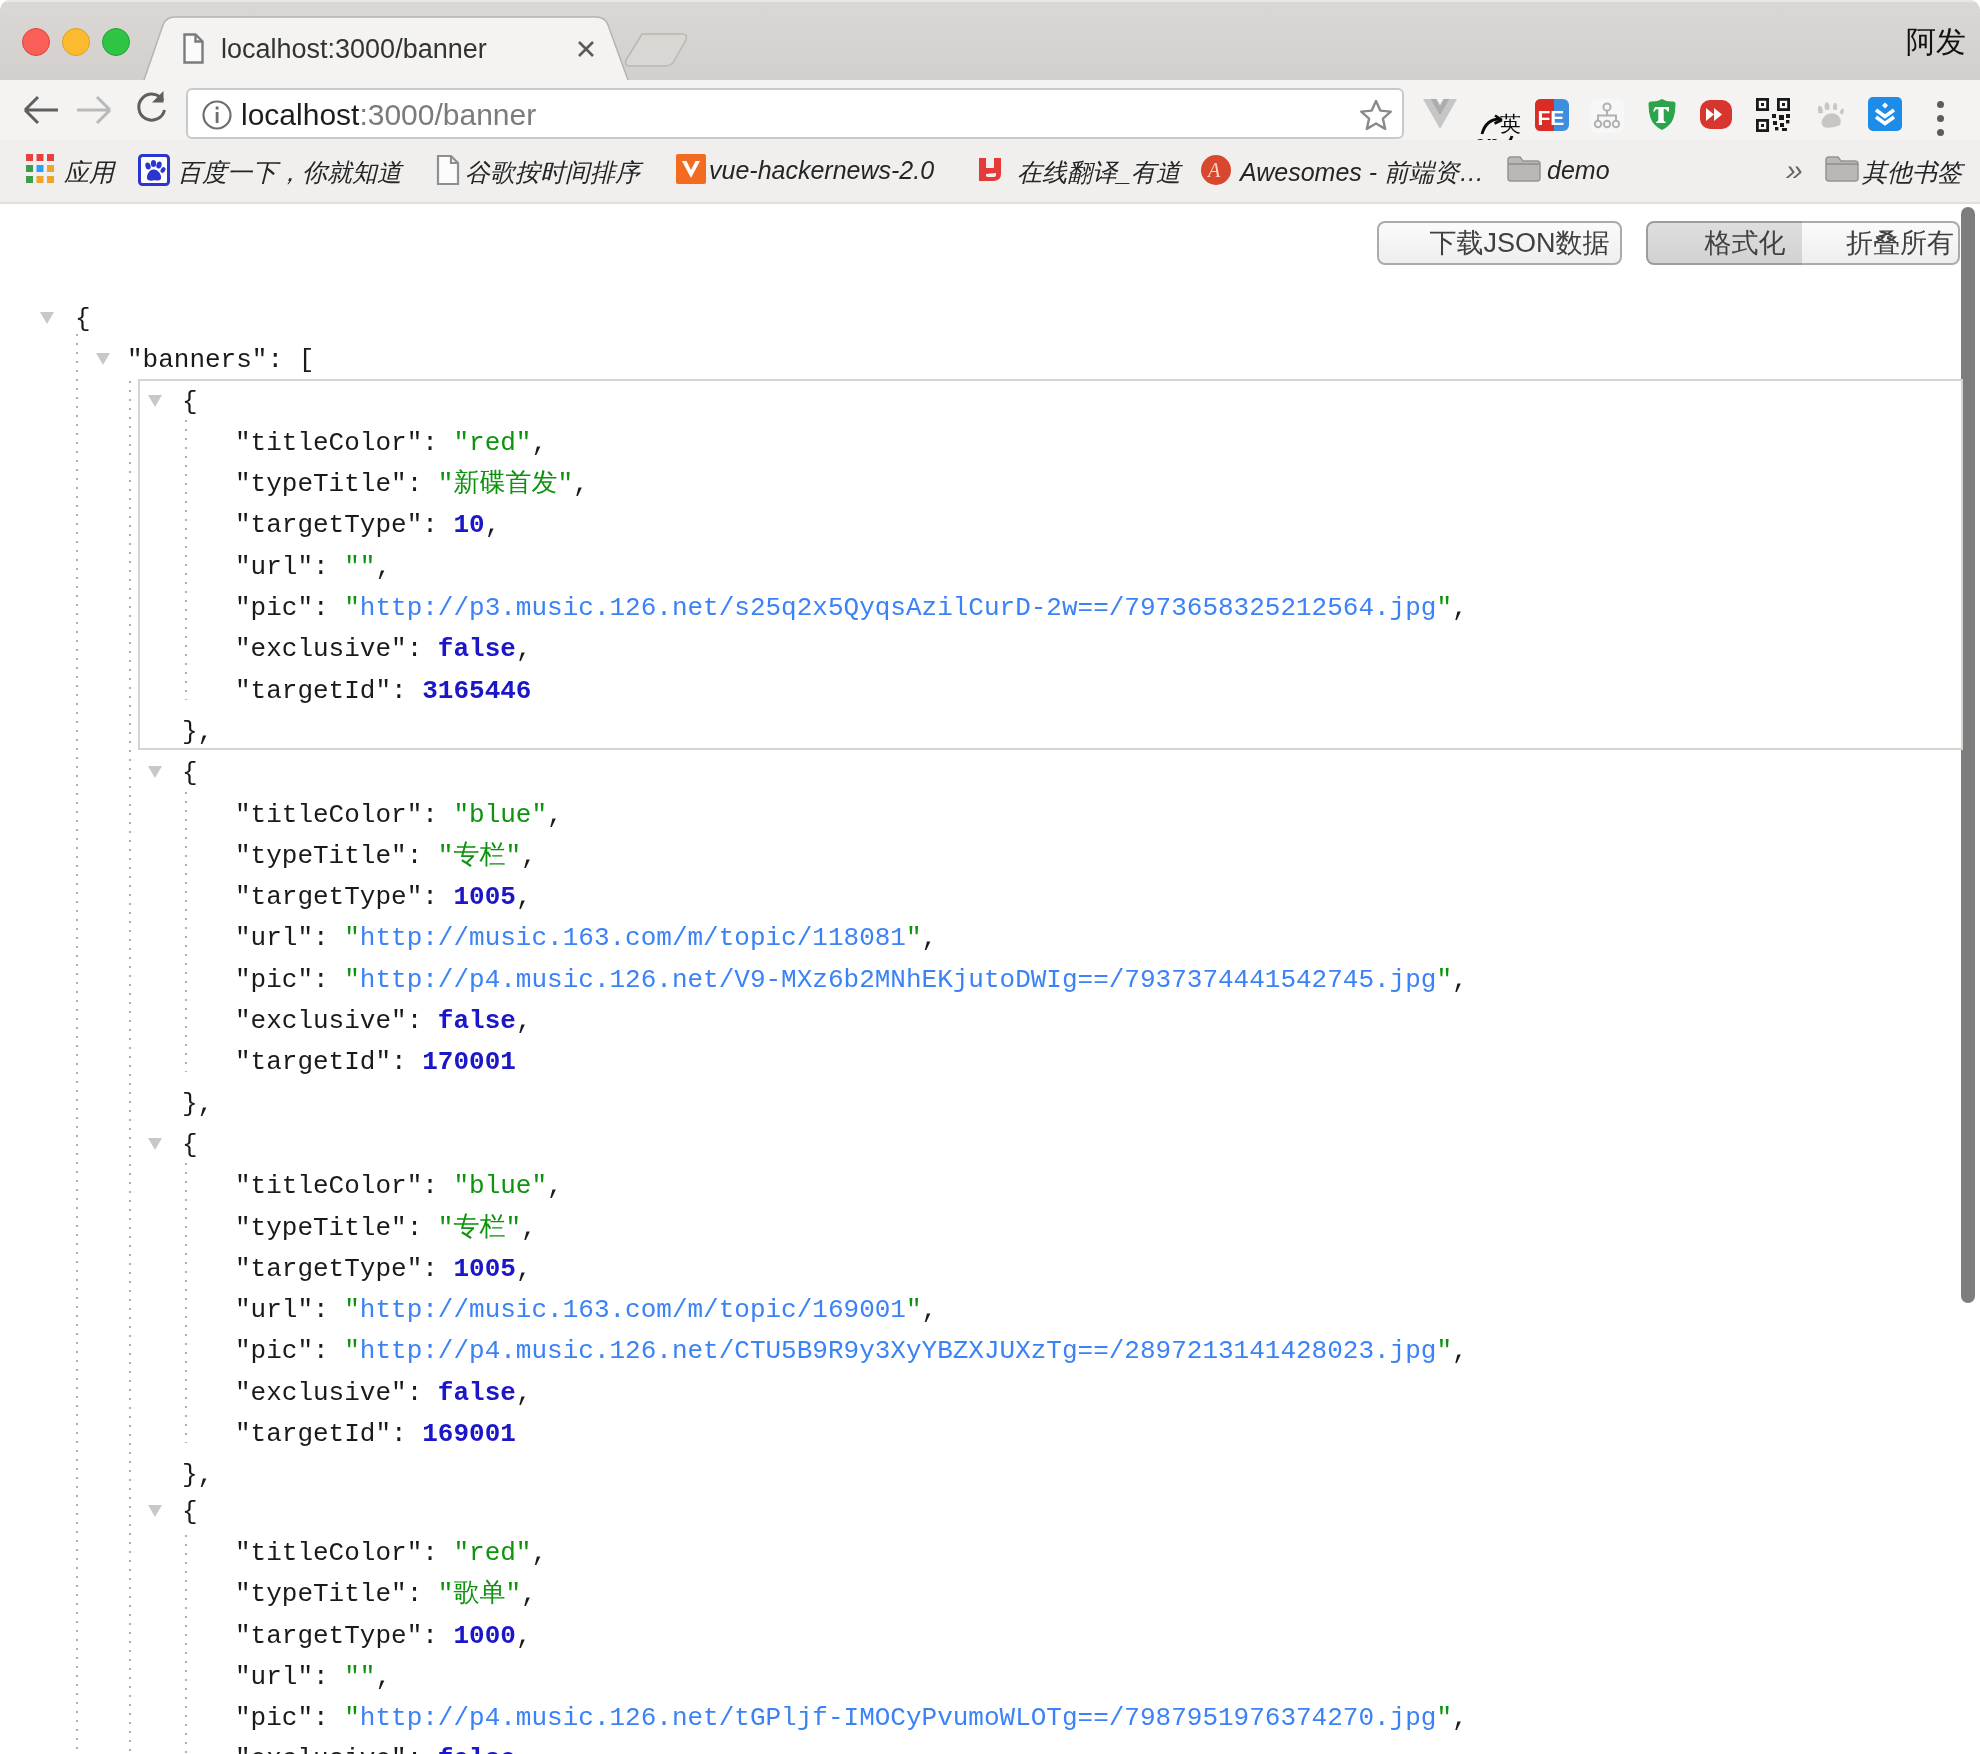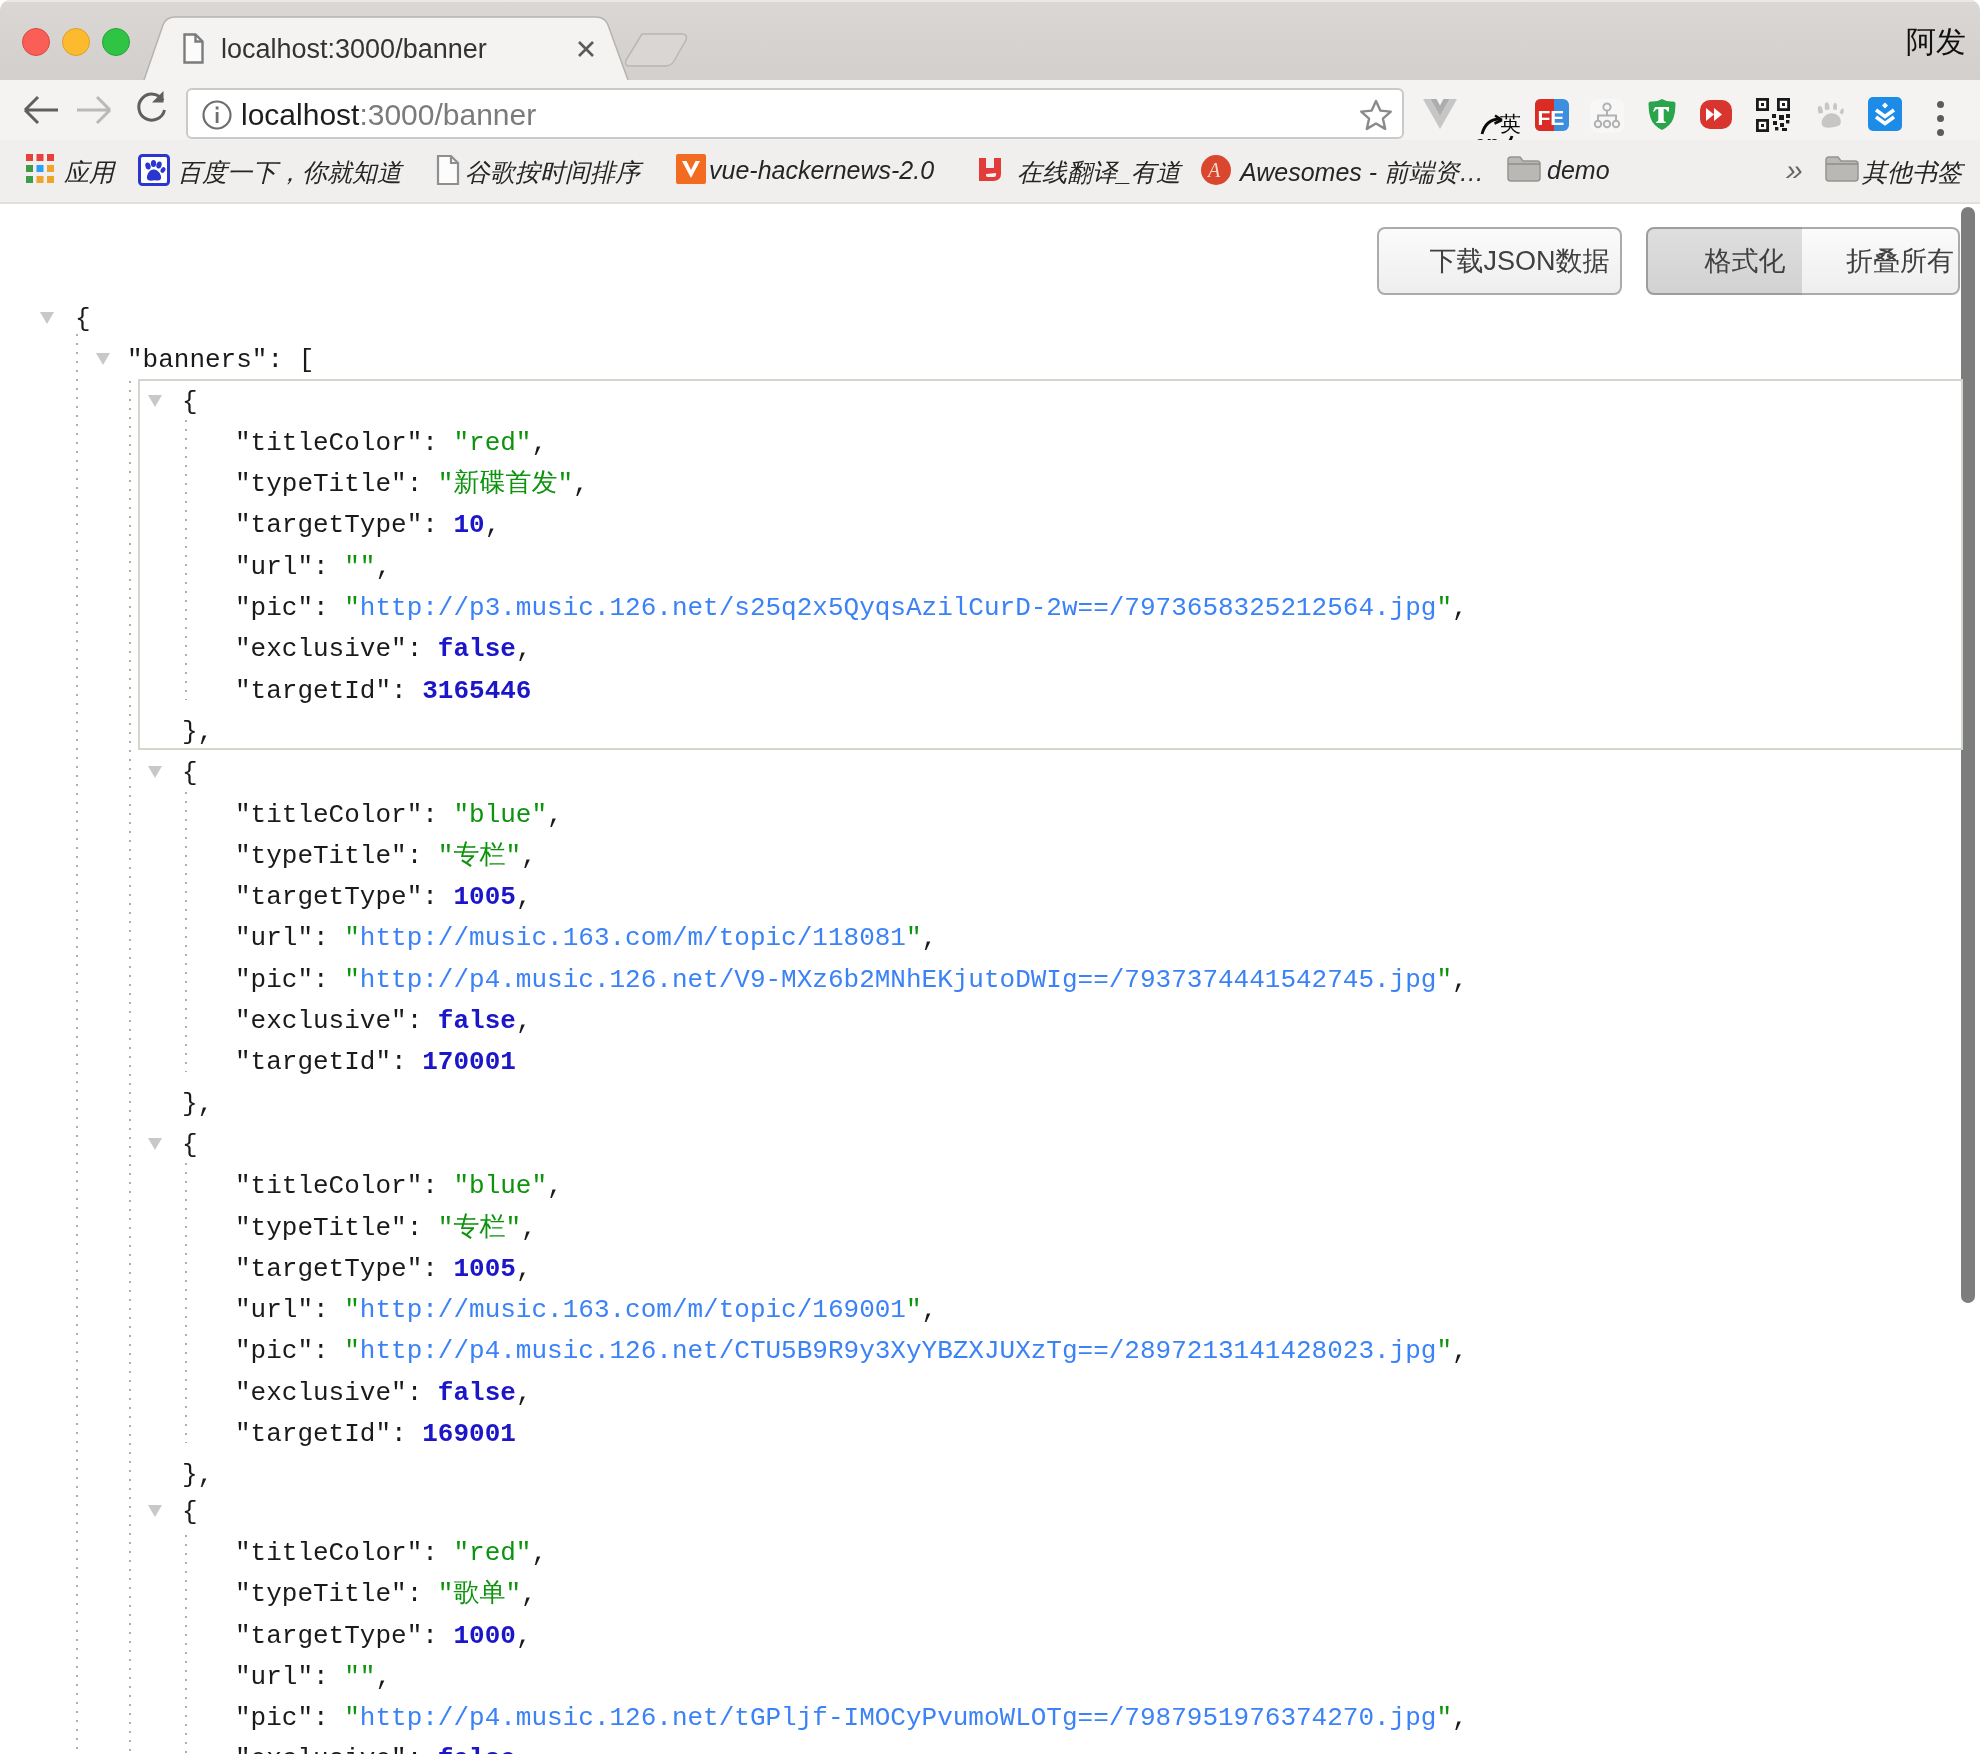--- a/index.html
+++ b/index.html
@@ -31,21 +31,21 @@
   #menudots { position:absolute; left:1937px; top:21px; }
   #menudots div { width:7px; height:7px; border-radius:50%; background:#5c5c5c; margin-bottom:7px; }
 
   
   #bookbar { position:absolute; left:0; top:140px; width:1980px; height:64px; background:#f1efee; border-bottom:2px solid #e2e0de; }
   .bm { position:absolute; top:0; height:64px; font-size:25px; color:#252525; }
   .bm .t { position:absolute; top:16px; white-space:nowrap;font-style:italic; }
 
   
   #content { position:absolute; left:0; top:206px; width:1980px; height:1548px; background:#fff; }
-  .btn { position:absolute; top:21px; height:68px; border:2px solid #ababab; font-size:27px; color:#404040;
+  .btn { position:absolute; top:15px; height:44px; border:2px solid #ababab; font-size:27px; color:#404040;
     display:flex; align-items:center; justify-content:center; background:linear-gradient(#fbfbfb,#eeeeee);padding-left:40px; }
   #btn1 { left:1377px; width:245px; border-radius:8px; }
   #btn2 { left:1646px; width:158px; border-radius:8px 0 0 8px; background:linear-gradient(#dedede,#d2d2d2); border-color:#9d9d9d; }
   #btn3 { left:1802px; width:158px; border-radius:0 8px 8px 0; border-left:none; }
 
   #json { position:absolute; left:0; top:93px; font-family:"Liberation Mono", monospace;
     font-size:26px; line-height:41.3px; color:#1a1a1a; }
   .ln { position:relative; height:41.3px; white-space:pre; }
   .k { color:#1a1a1a; }
   .s { color:#0e930e; }

